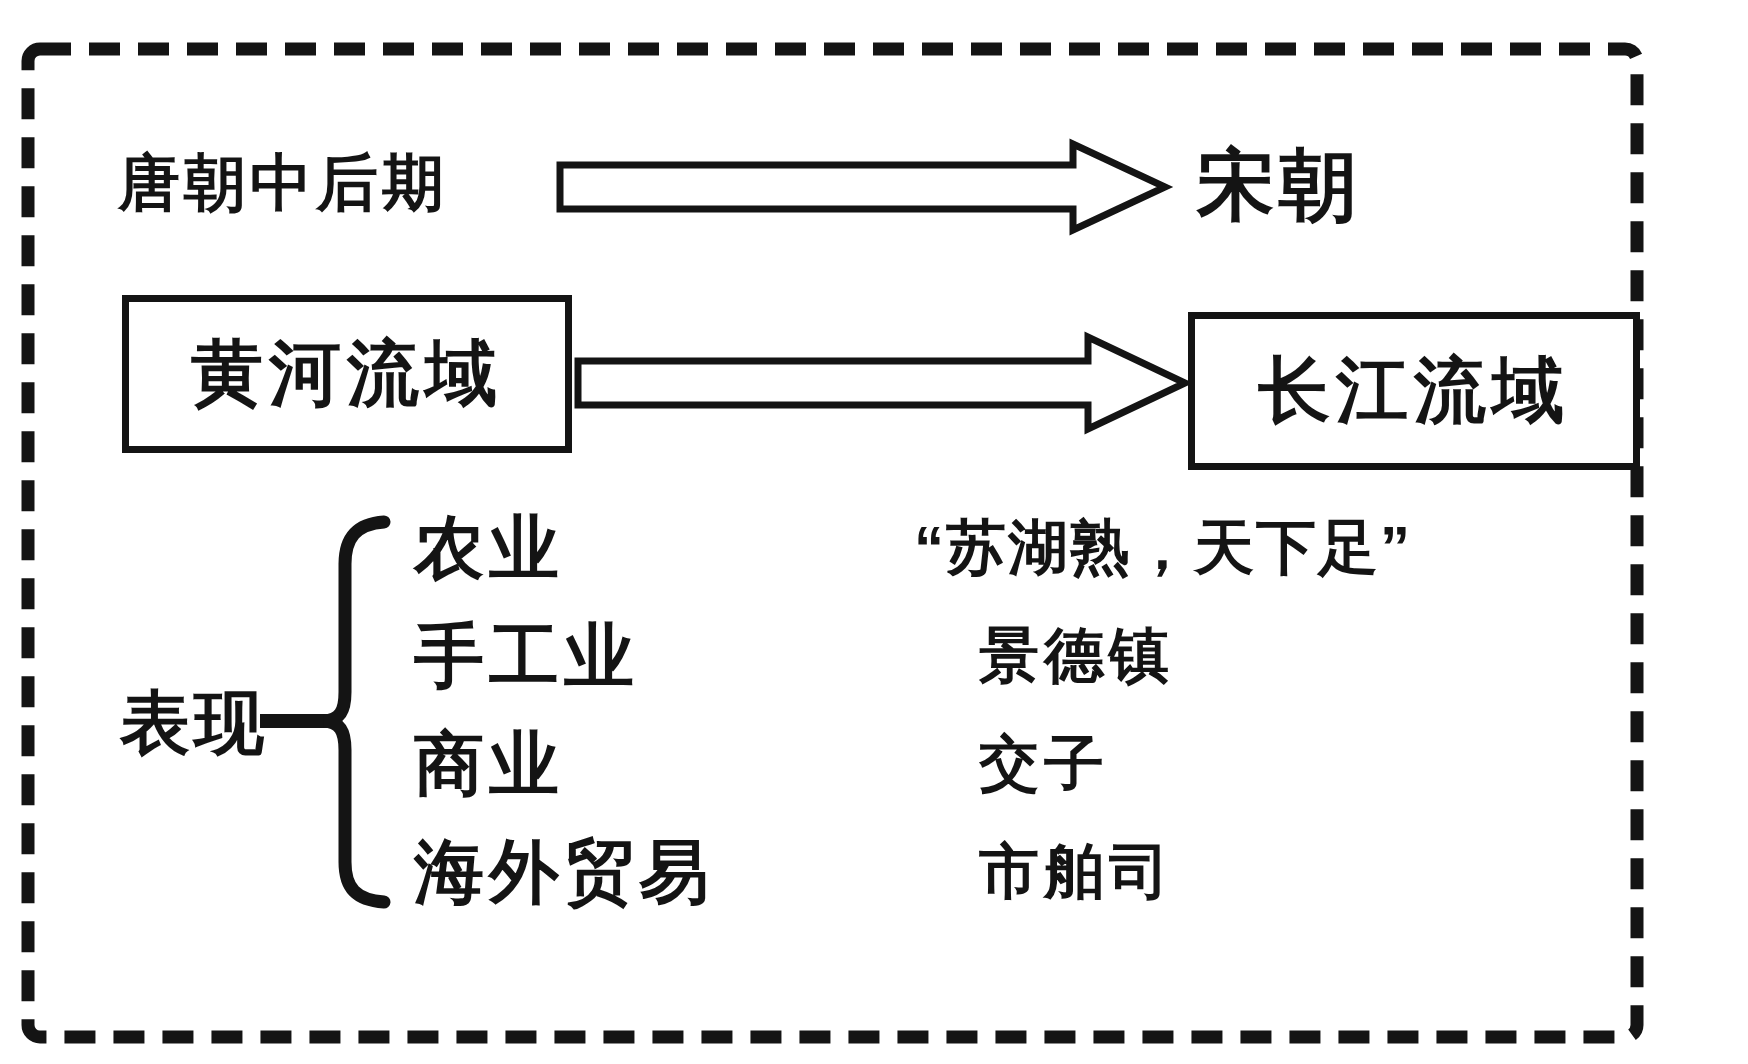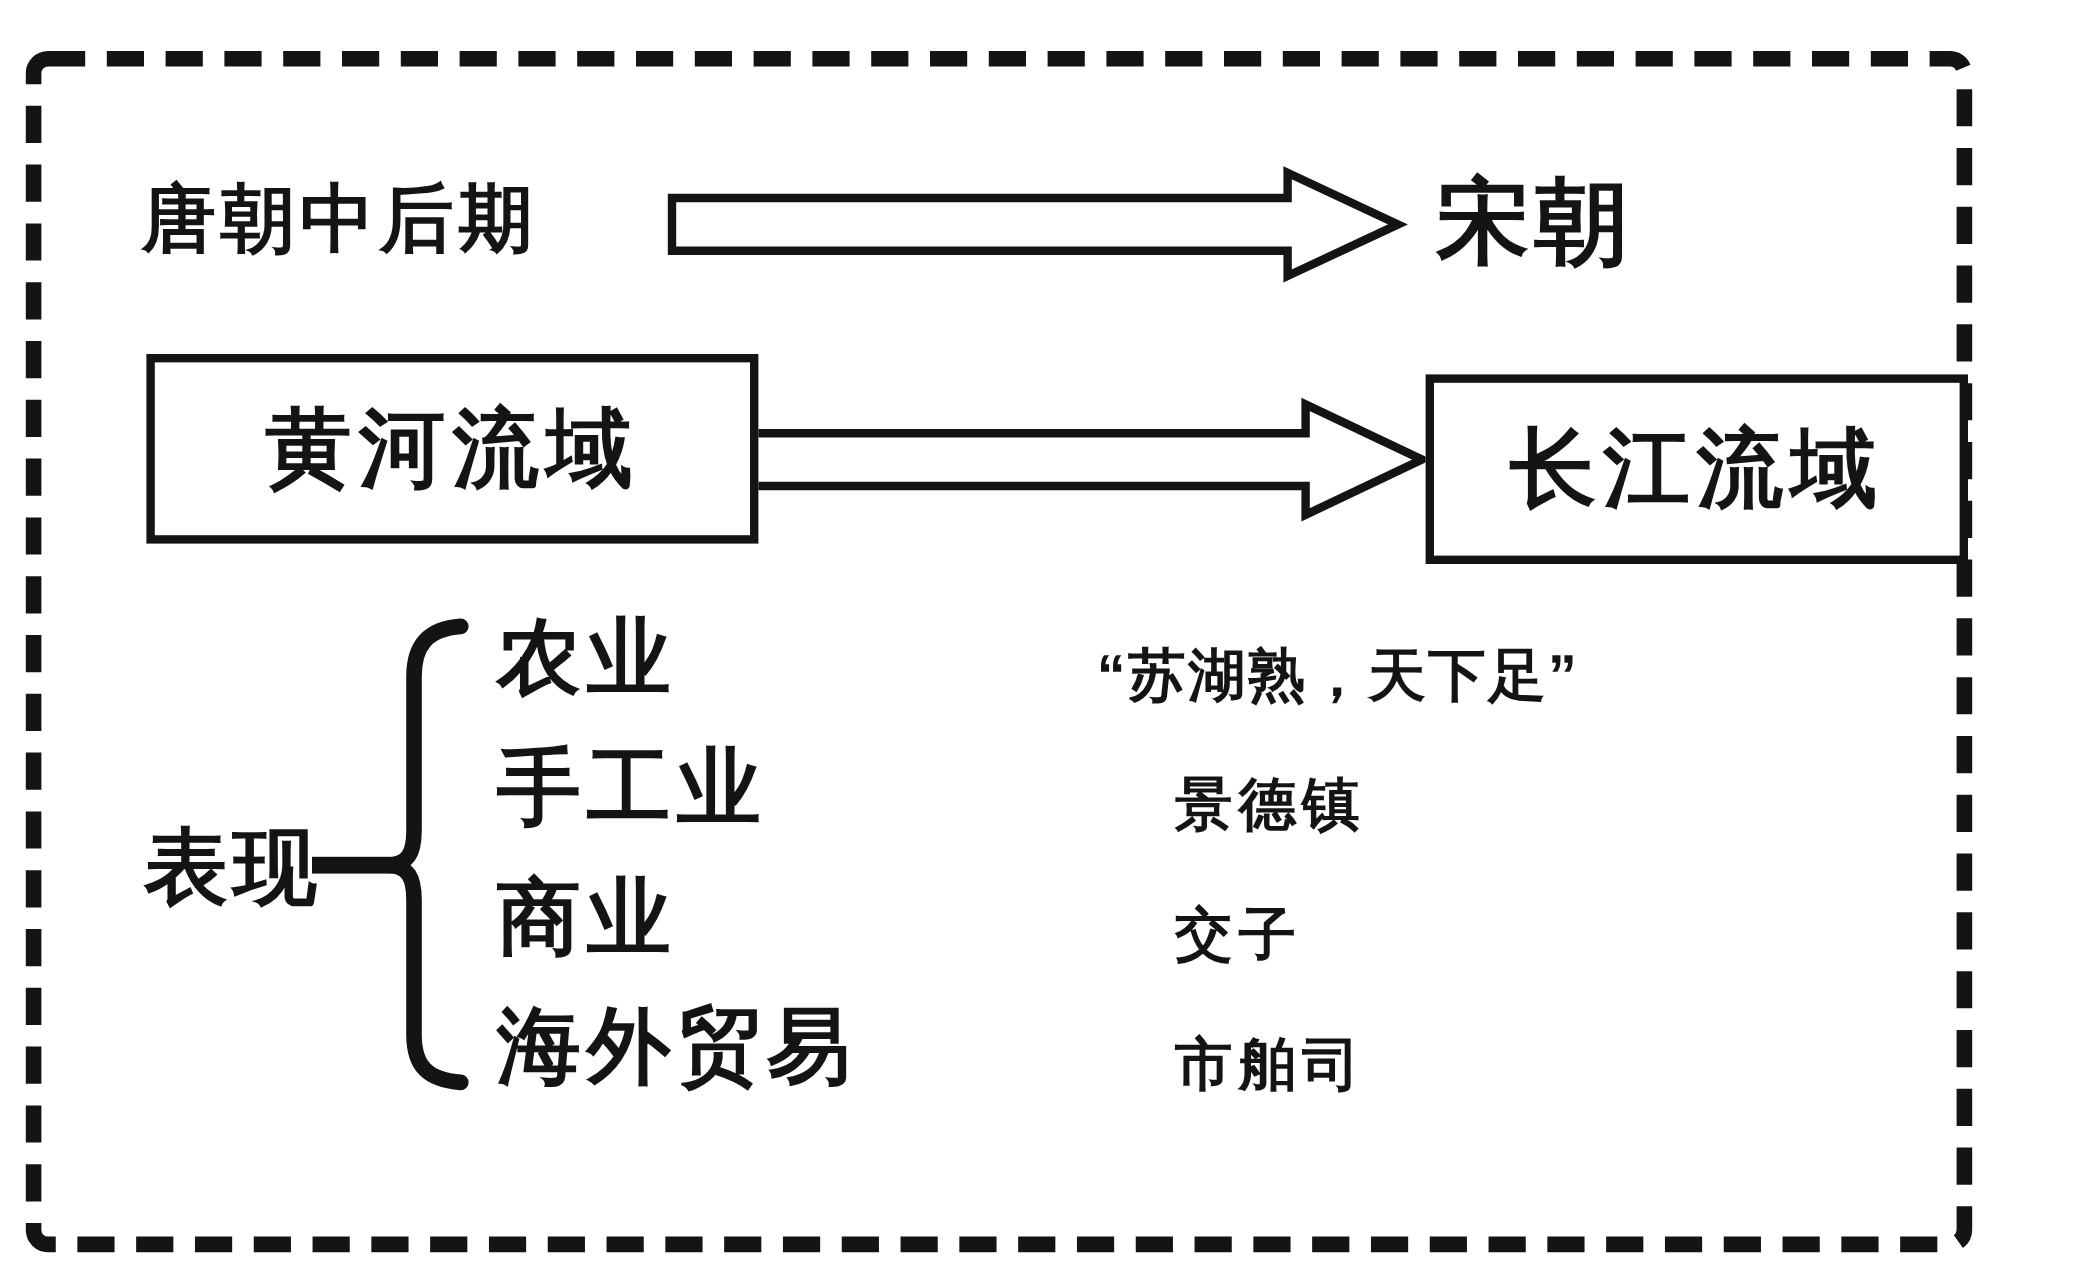--- a/index.html
+++ b/index.html
@@ -38,21 +38,21 @@
     border: 7px solid #141414;
     background: #ffffff;
     display: flex;
     align-items: center;
     justify-content: center;
     font-weight: 900;
     font-size: 72px;
     letter-spacing: 6px;
     box-sizing: border-box;
   }
-  .box-from { left: 122px; top: 295px; width: 510px; height: 158px; }
+  .box-from { left: 122px; top: 295px; width: 450px; height: 158px; }
   .box-to   { left: 1188px; top: 312px; width: 452px; height: 158px; text-align: center; }
   .t-manifest-label { left: 120px; top: 682px; font-size: 70px; line-height: 82px; }
   .m-row {
     position: absolute;
     left: 0;
     width: 1748px;
     height: 96px;
   }
   .m-row .category {
     position: absolute;
@@ -60,22 +60,22 @@
     top: 0;
     font-size: 70px;
     line-height: 96px;
     font-weight: 900;
     letter-spacing: 5px;
     white-space: nowrap;
   }
   .m-row .example {
     position: absolute;
     left: 979px;
-    top: 16px;
-    font-size: 48px;
+    top: 0;
+    font-size: 60px;
     line-height: 96px;
     font-weight: 900;
     letter-spacing: 5px;
     white-space: nowrap;
   }
   .m-row.row-0 { top: 500px; }
   .m-row.row-1 { top: 608px; }
   .m-row.row-2 { top: 716px; }
   .m-row.row-3 { top: 824px; text-align: center; }
   .m-row.row-0 .example { left: 914px; letter-spacing: 2px; }

